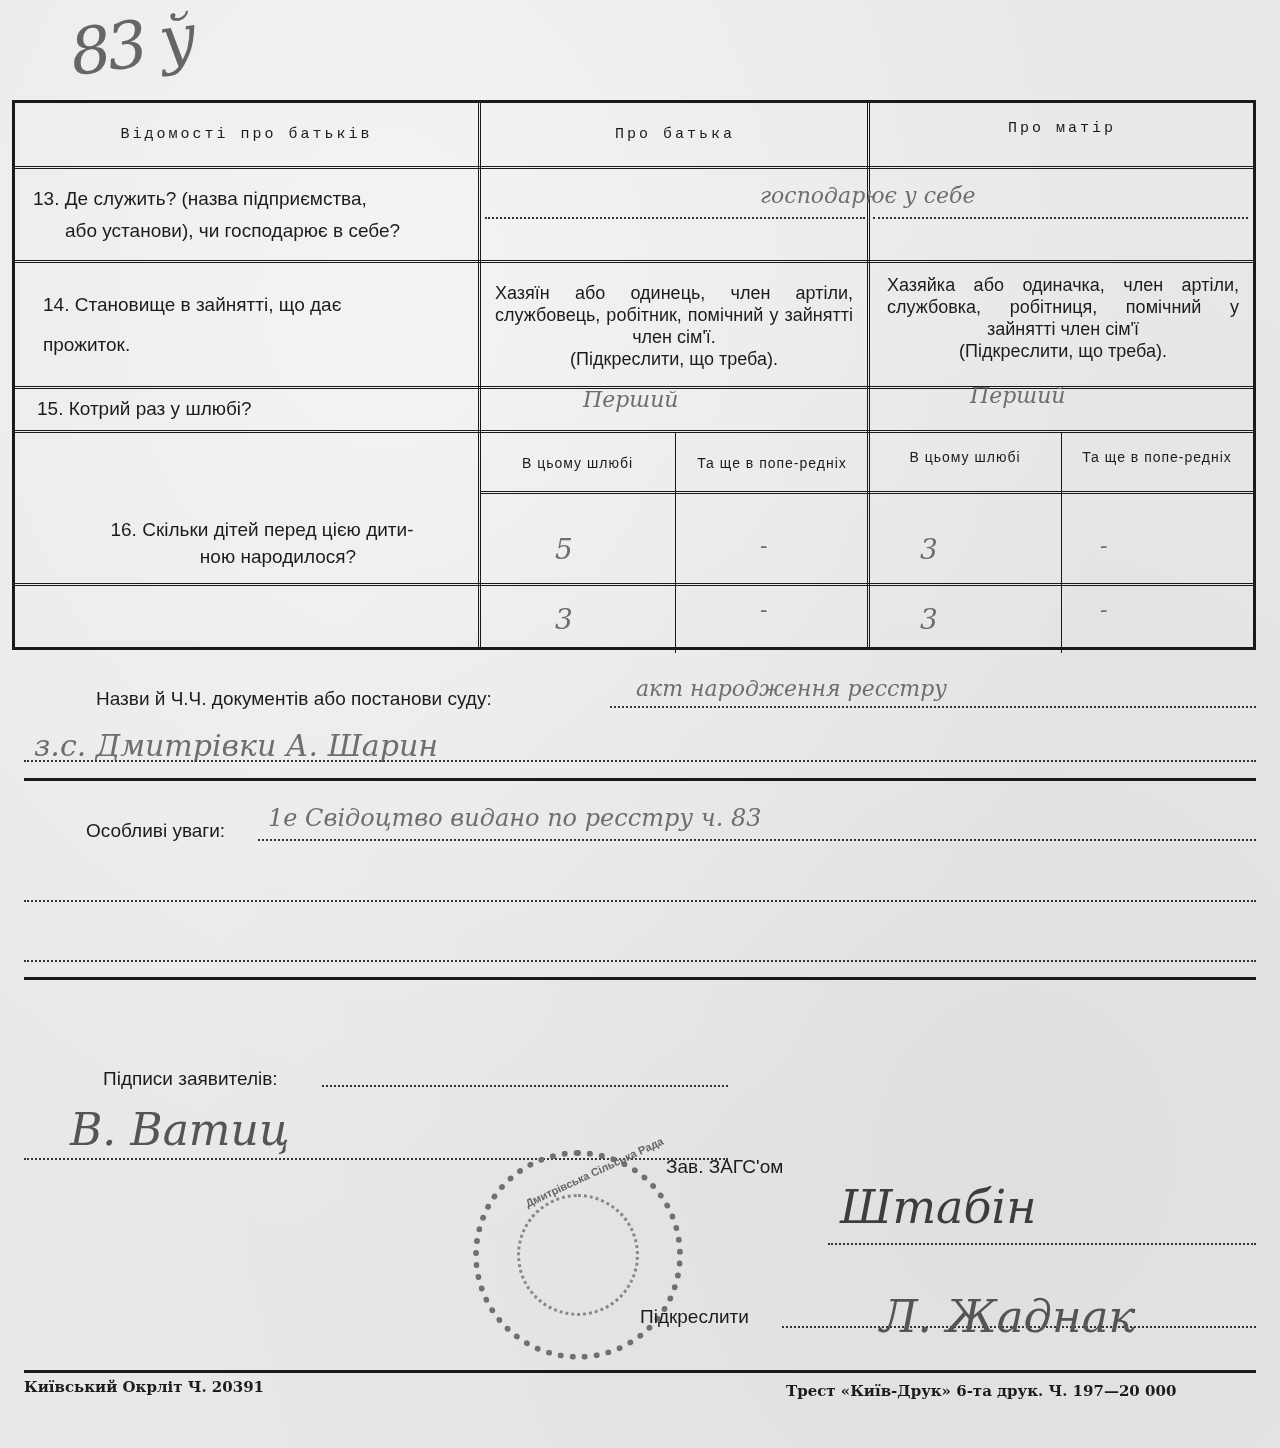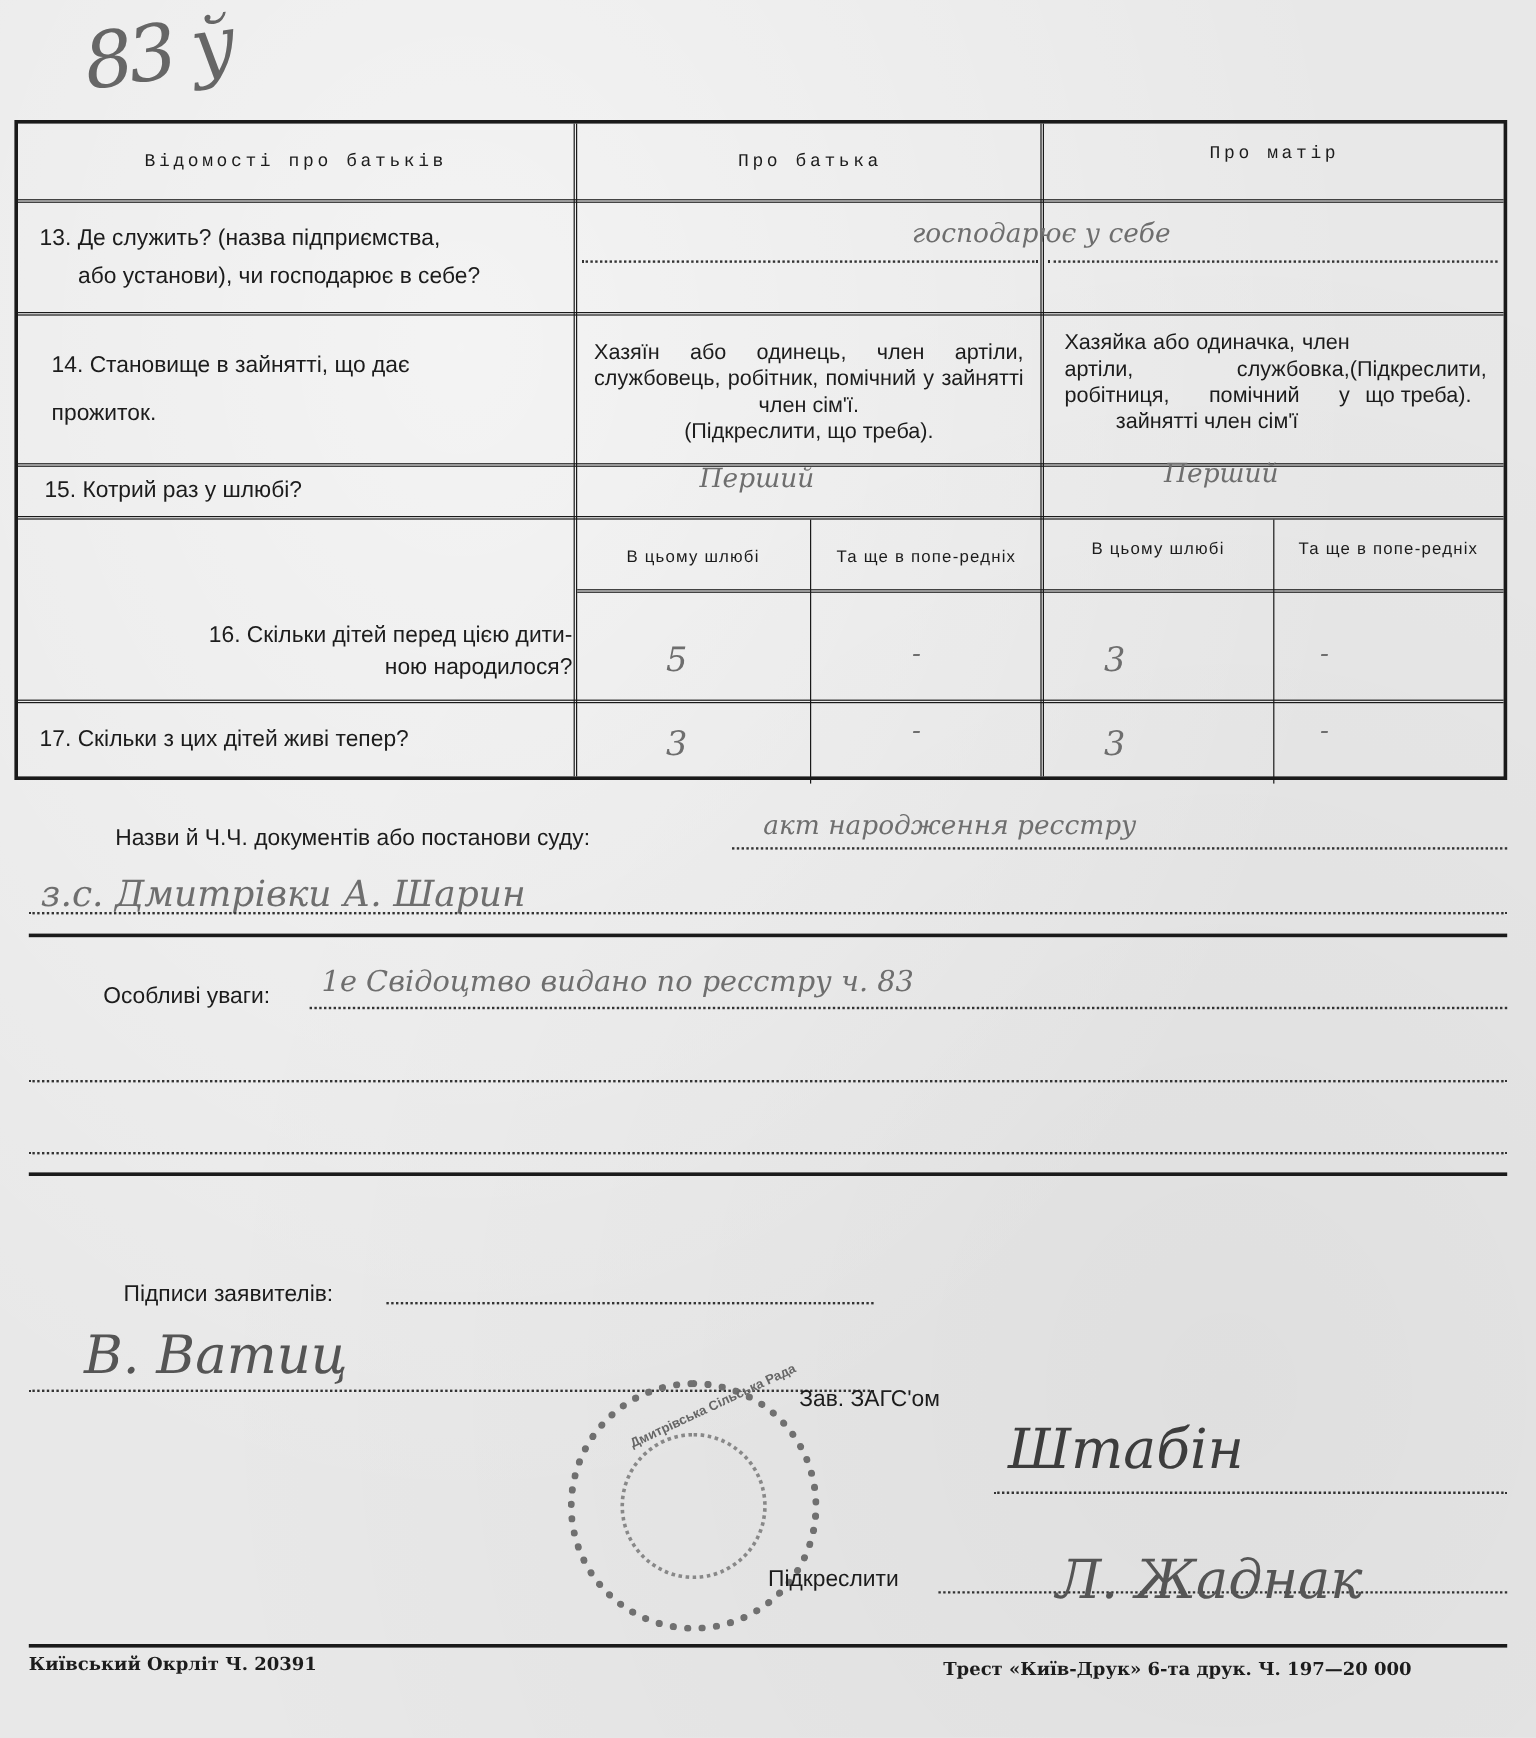--- a/index.html
+++ b/index.html
@@ -75,21 +75,21 @@
     <div class="hline" style="top:157px;"></div>
 
     <div class="cell q" style="left:28px;top:162px;width:430px;height:120px;flex-direction:column;align-items:flex-start;justify-content:center;line-height:40px;">
       <div><span>14.</span> <span>Становище в зайнятті, що дає</span></div>
       <div>прожиток.</div>
     </div>
     <div class="cell" style="left:480px;top:168px;width:358px;height:110px;flex-direction:column;justify-content:center;">
       <div class="opt">Хазяїн або одинець, член артіли, службовець, робітник, помічний у зайнятті член сім'ї.</div>
       <div class="opt">(Підкреслити, що треба).</div>
     </div>
-    <div class="cell" style="left:872px;top:160px;width:352px;height:110px;flex-direction:row;justify-content:center;">
+    <div class="cell" style="left:872px;top:160px;width:352px;height:110px;flex-direction:column;justify-content:center;">
       <div class="opt">Хазяйка або одиначка, член артіли, службовка, робітниця, помічний у зайнятті член сім'ї</div>
       <div class="opt">(Підкреслити, що треба).</div>
     </div>
 
     <div class="hline" style="top:283px;"></div>
 
     <div class="cell q" style="left:22px;top:287px;width:440px;height:38px;">
       <span>15.</span>&nbsp;<span>Котрий раз у шлюбі?</span>
     </div>
     <div class="hw" style="left:568px;top:284px;font-size:22px;">Перший</div>
@@ -98,34 +98,31 @@
     <div class="hline" style="top:327px;"></div>
 
     <div class="cell sub" style="left:466px;top:332px;width:193px;height:56px;">В цьому шлюбі</div>
     <div class="cell sub" style="left:662px;top:332px;width:190px;height:56px;">Та ще в попе-редніх</div>
     <div class="cell sub" style="left:855px;top:326px;width:190px;height:56px;">В цьому шлюбі</div>
     <div class="cell sub" style="left:1048px;top:326px;width:188px;height:56px;">Та ще в попе-редніх</div>
     <div class="hthin" style="left:466px;right:0;top:388px;border-top:3px double #1a1a1a;"></div>
     <div class="vthin" style="left:660px;top:330px;height:220px;"></div>
     <div class="vthin" style="left:1046px;top:330px;height:220px;"></div>
 
-    <div class="cell q" style="left:32px;top:400px;width:430px;height:80px;flex-direction:column;align-items:flex-end;justify-content:center;line-height:27px;">
+    <div class="cell q" style="left:32px;top:400px;width:430px;height:80px;flex-direction:column;align-items:center;justify-content:center;line-height:27px;">
       <div><span>16.</span> <span>Скільки дітей перед цією дити-</span></div>
       <div style="padding-left:32px;">ною народилося?</div>
     </div>
     <div class="hw" style="left:540px;top:430px;font-size:28px;">5</div>
     <div class="hw" style="left:745px;top:430px;font-size:22px;">-</div>
     <div class="hw" style="left:905px;top:430px;font-size:28px;">3</div>
     <div class="hw" style="left:1085px;top:430px;font-size:22px;">-</div>
 
     <div class="hline" style="top:480px;"></div>
 
-    <div class="cell q" style="left:18px;top:484px;width:445px;height:60px;">
-      <span>17.</span>&nbsp;<span>Скільки з цих дітей живі тепер?</span>
-    </div>
     <div class="hw" style="left:540px;top:500px;font-size:28px;">3</div>
     <div class="hw" style="left:745px;top:494px;font-size:22px;">-</div>
     <div class="hw" style="left:905px;top:500px;font-size:28px;">3</div>
     <div class="hw" style="left:1085px;top:494px;font-size:22px;">-</div>
   </div>
 
   <div class="label" style="left:96px;top:688px;">Назви й Ч.Ч. документів або постанови суду:</div>
   <div class="dots" style="left:610px;width:646px;top:706px;"></div>
   <div class="hw" style="left:636px;top:676px;font-size:22px;">акт народження ресстру</div>
   <div class="hw" style="left:34px;top:728px;font-size:30px;">з.с. Дмитрівки А. Шарин</div>

